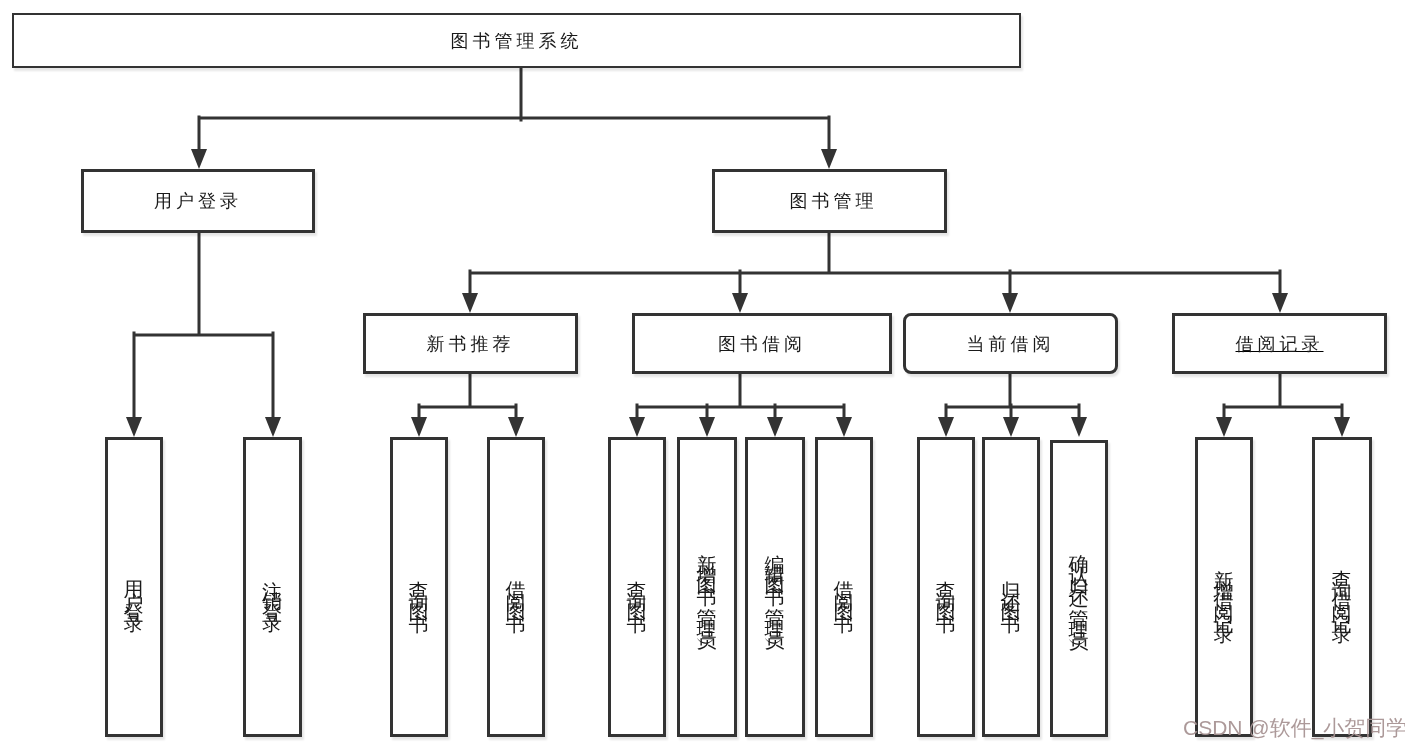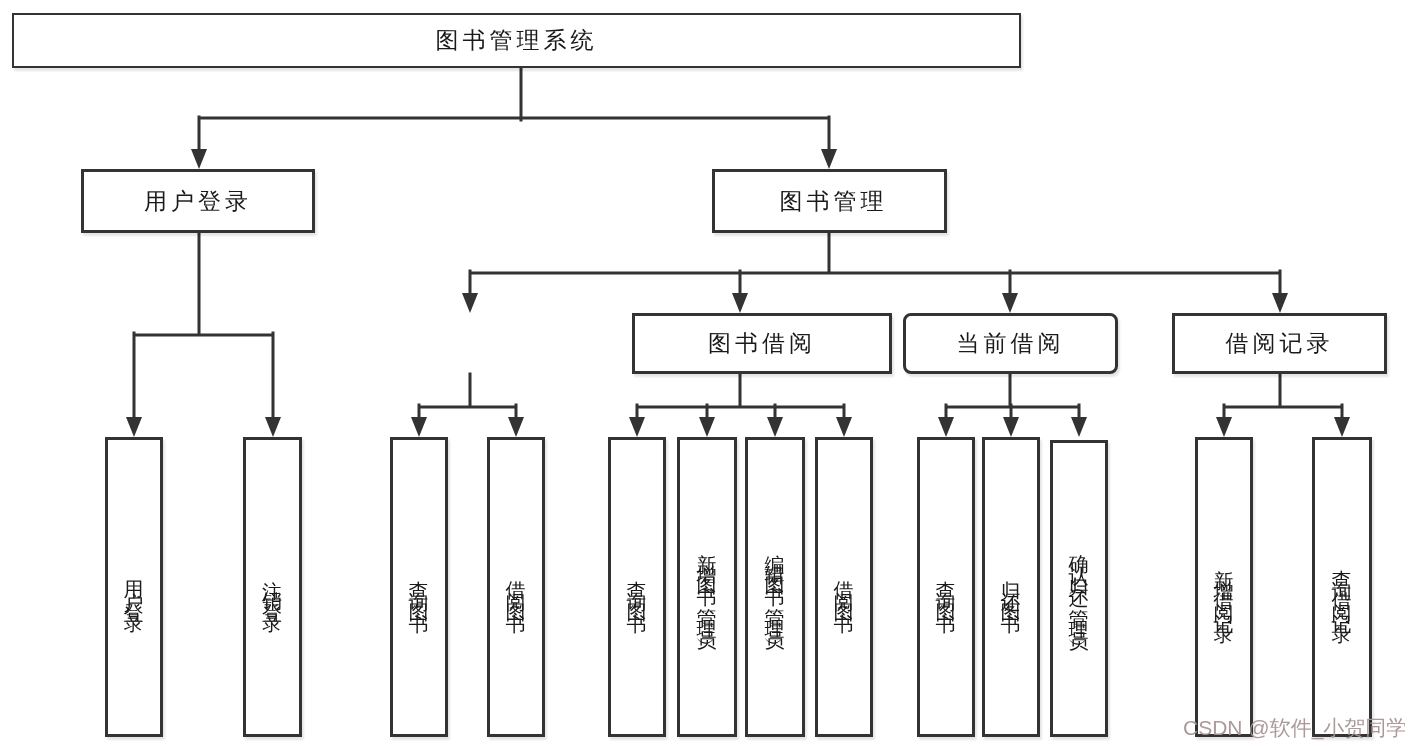--- a/index.html
+++ b/index.html
@@ -21,21 +21,21 @@
     box-sizing: border-box;
     background: #ffffff;
     border: 3px solid #333333;
     display: flex;
     align-items: center;
     justify-content: center;
     box-shadow: 2px 3px 2px rgba(0,0,0,0.10);
   }
   .node.root { border-width: 2px; }
   .hlabel {
-    font-size: 23px;
+    font-size: 18px;
     letter-spacing: 4px;
     color: #1a1a1a;
     white-space: nowrap;
   }
   .vlabel {
     writing-mode: vertical-rl;
     text-orientation: mixed;
     font-size: 20px;
     letter-spacing: 11px;
     color: #1a1a1a;
@@ -116,27 +116,30 @@
     <span class="hlabel">图书管理系统</span>
   </div>
 
   <div class="node" style="left:81px; top:169px; width:234px; height:64px;">
     <span class="hlabel">用户登录</span>
   </div>
   <div class="node" style="left:712px; top:169px; width:235px; height:64px;padding-left:8px;">
     <span class="hlabel">图书管理</span>
   </div>
 
+  <div class="node" style="left:363px; top:313px; width:215px; height:61px;">
+    <span class="hlabel">新书推荐</span>
+  </div>
   <div class="node" style="left:632px; top:313px; width:260px; height:61px;">
     <span class="hlabel">图书借阅</span>
   </div>
   <div class="node" style="left:903px; top:313px; width:215px; height:61px;border-radius:8px;">
     <span class="hlabel">当前借阅</span>
   </div>
-  <div class="node" style="left:1172px; top:313px; width:215px; height:61px;">
+  <div class="node" style="left:1172px; top:313px; width:215px; height:61px;text-decoration:underline;">
     <span class="hlabel">借阅记录</span>
   </div>
 
   <div class="node" style="left:105px; top:437px; width:58px; height:300px;">
     <span class="vlabel">用户登录</span>
   </div>
   <div class="node" style="left:243px; top:437px; width:59px; height:300px;">
     <span class="vlabel">注销登录</span>
   </div>
 

